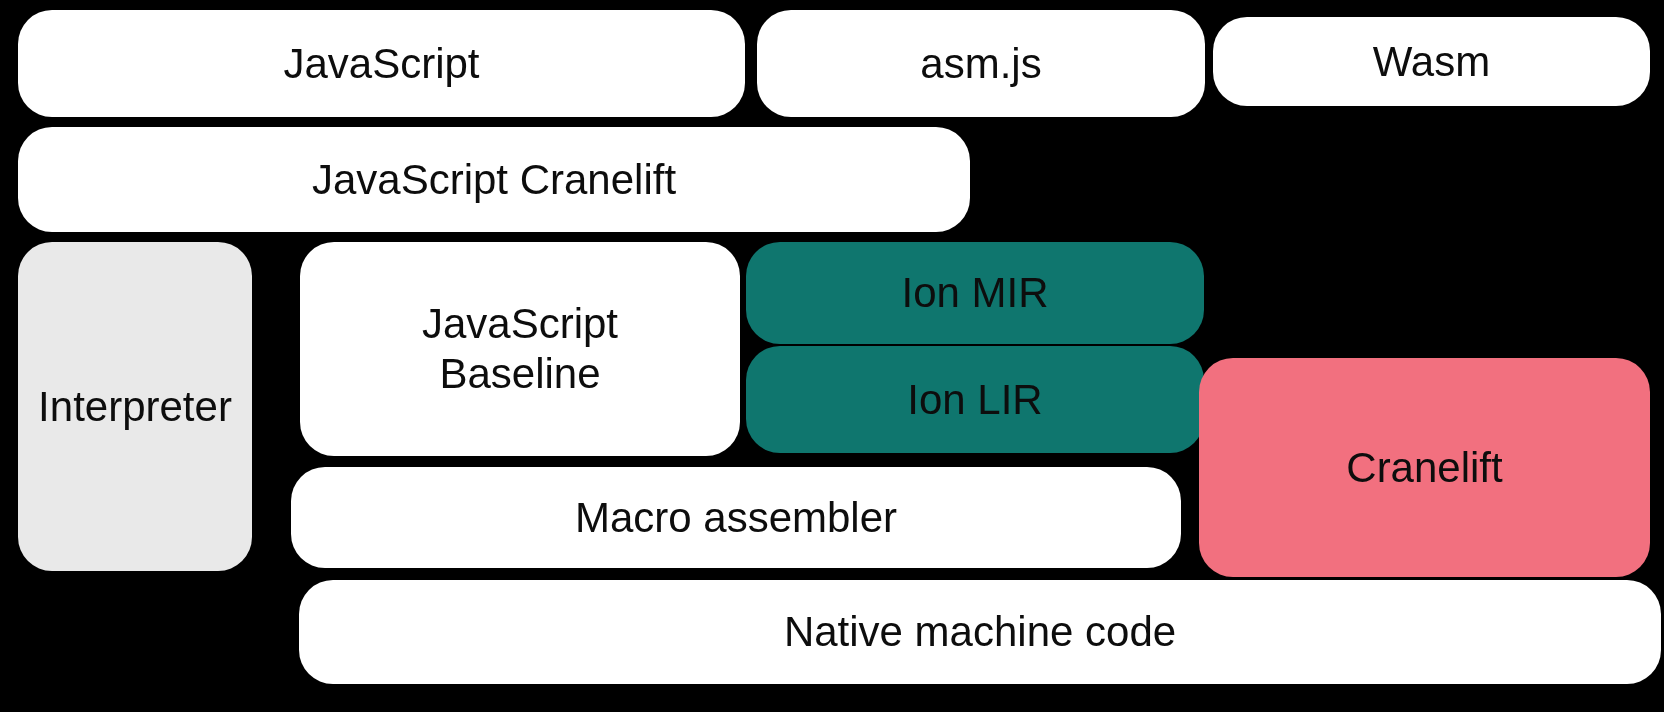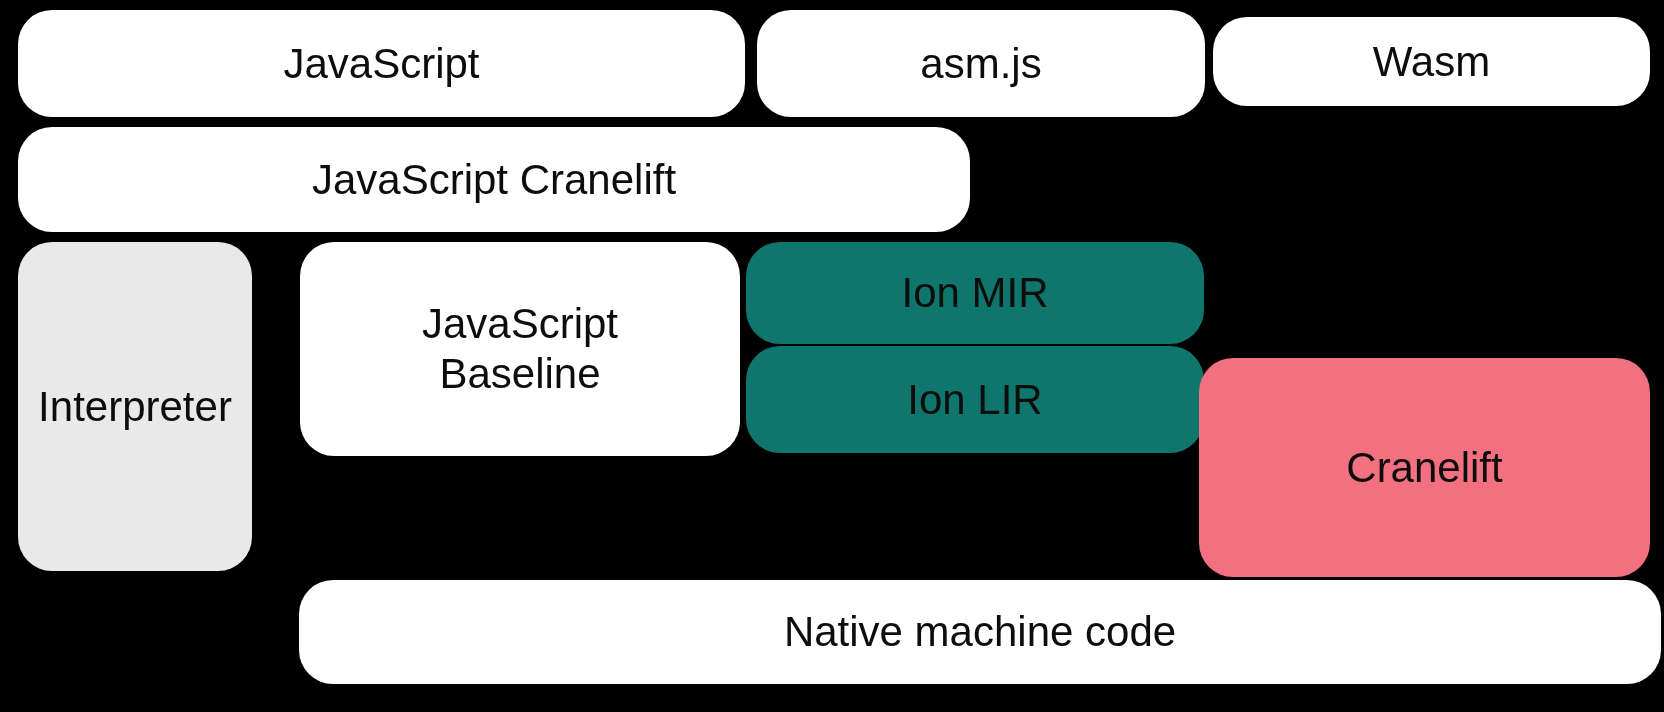--- a/index.html
+++ b/index.html
@@ -51,16 +51,17 @@
 
   <div class="box white" style="left:300px;  top:242px; width:440px;  height:214px;">JavaScript
 Baseline</div>
 
   <div class="box green" style="left:746px;  top:242px; width:458px;  height:102px;">Ion MIR</div>
 
   <div class="box green" style="left:746px;  top:334px; width:458px;  height:107px;margin-top:12px;">Ion LIR</div>
 
   <div class="box pink" style="left:1199px; top:350px; width:451px;  height:219px;">Cranelift</div>
 
+  <div class="box white" style="left:291px;  top:467px; width:890px;  height:101px;">Macro assembler</div>
 
   <div class="box white" style="left:299px;  top:580px; width:1362px; height:104px;">Native machine code</div>
 
 </div>
 
 </body></html>

